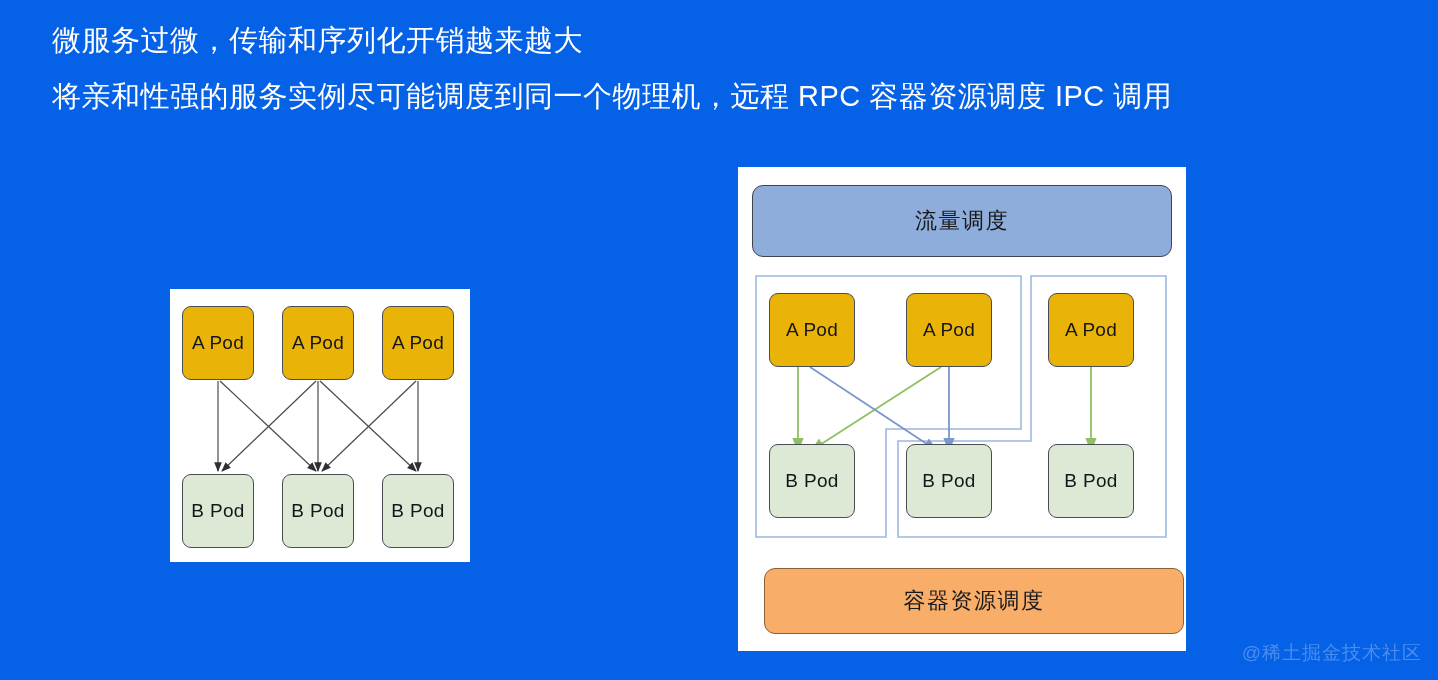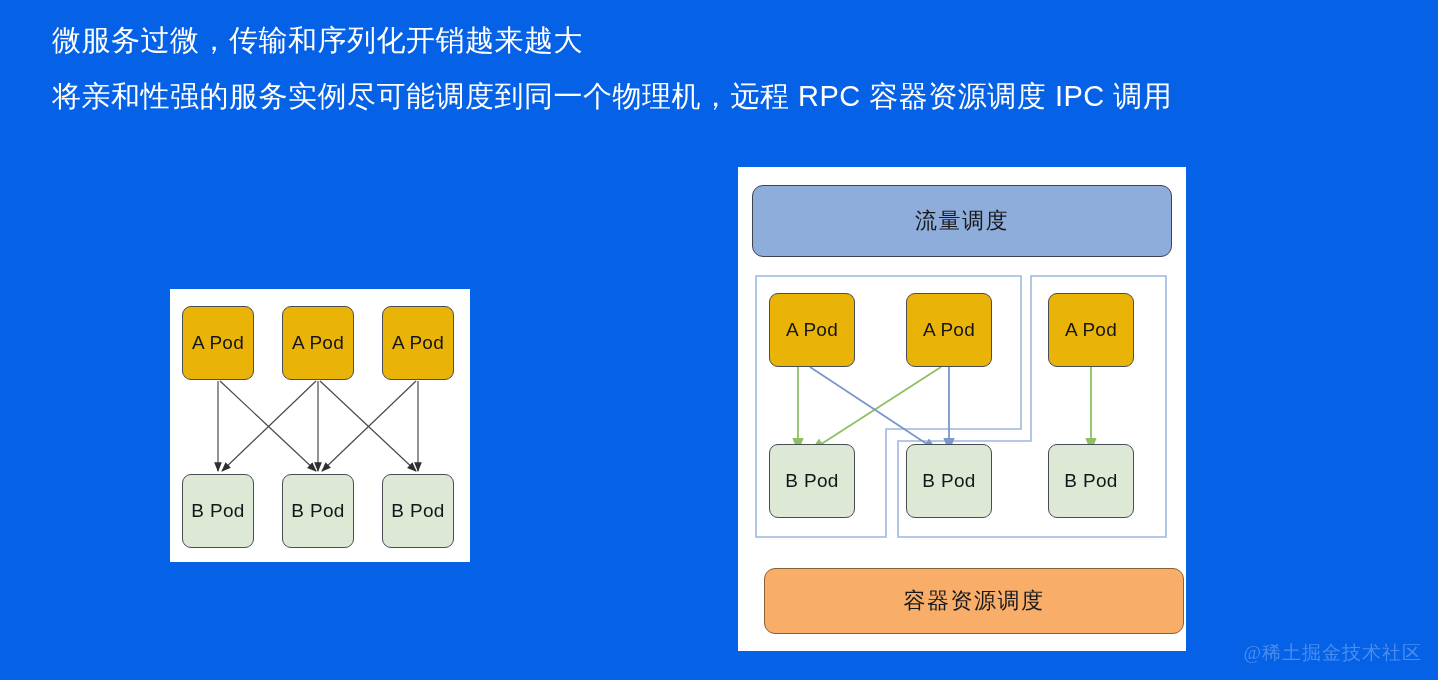--- a/index.html
+++ b/index.html
@@ -113,21 +113,20 @@
 
   
   .watermark {
     position: absolute;
     right: 16px;
     bottom: 14px;
     color: #4f8ff0;
     font-size: 19px;
     letter-spacing: 1px;
     opacity: 0.95;
-    font-family: Liberation Serif, serif;
   }
 </style>
 </head>
 <body>
 
 <div class="headline">
   <div class="headline-line">微服务过微，传输和序列化开销越来越大</div>
   <div class="headline-line">将亲和性强的服务实例尽可能调度到同一个物理机，远程 RPC 容器资源调度 IPC 调用</div>
 </div>
 

